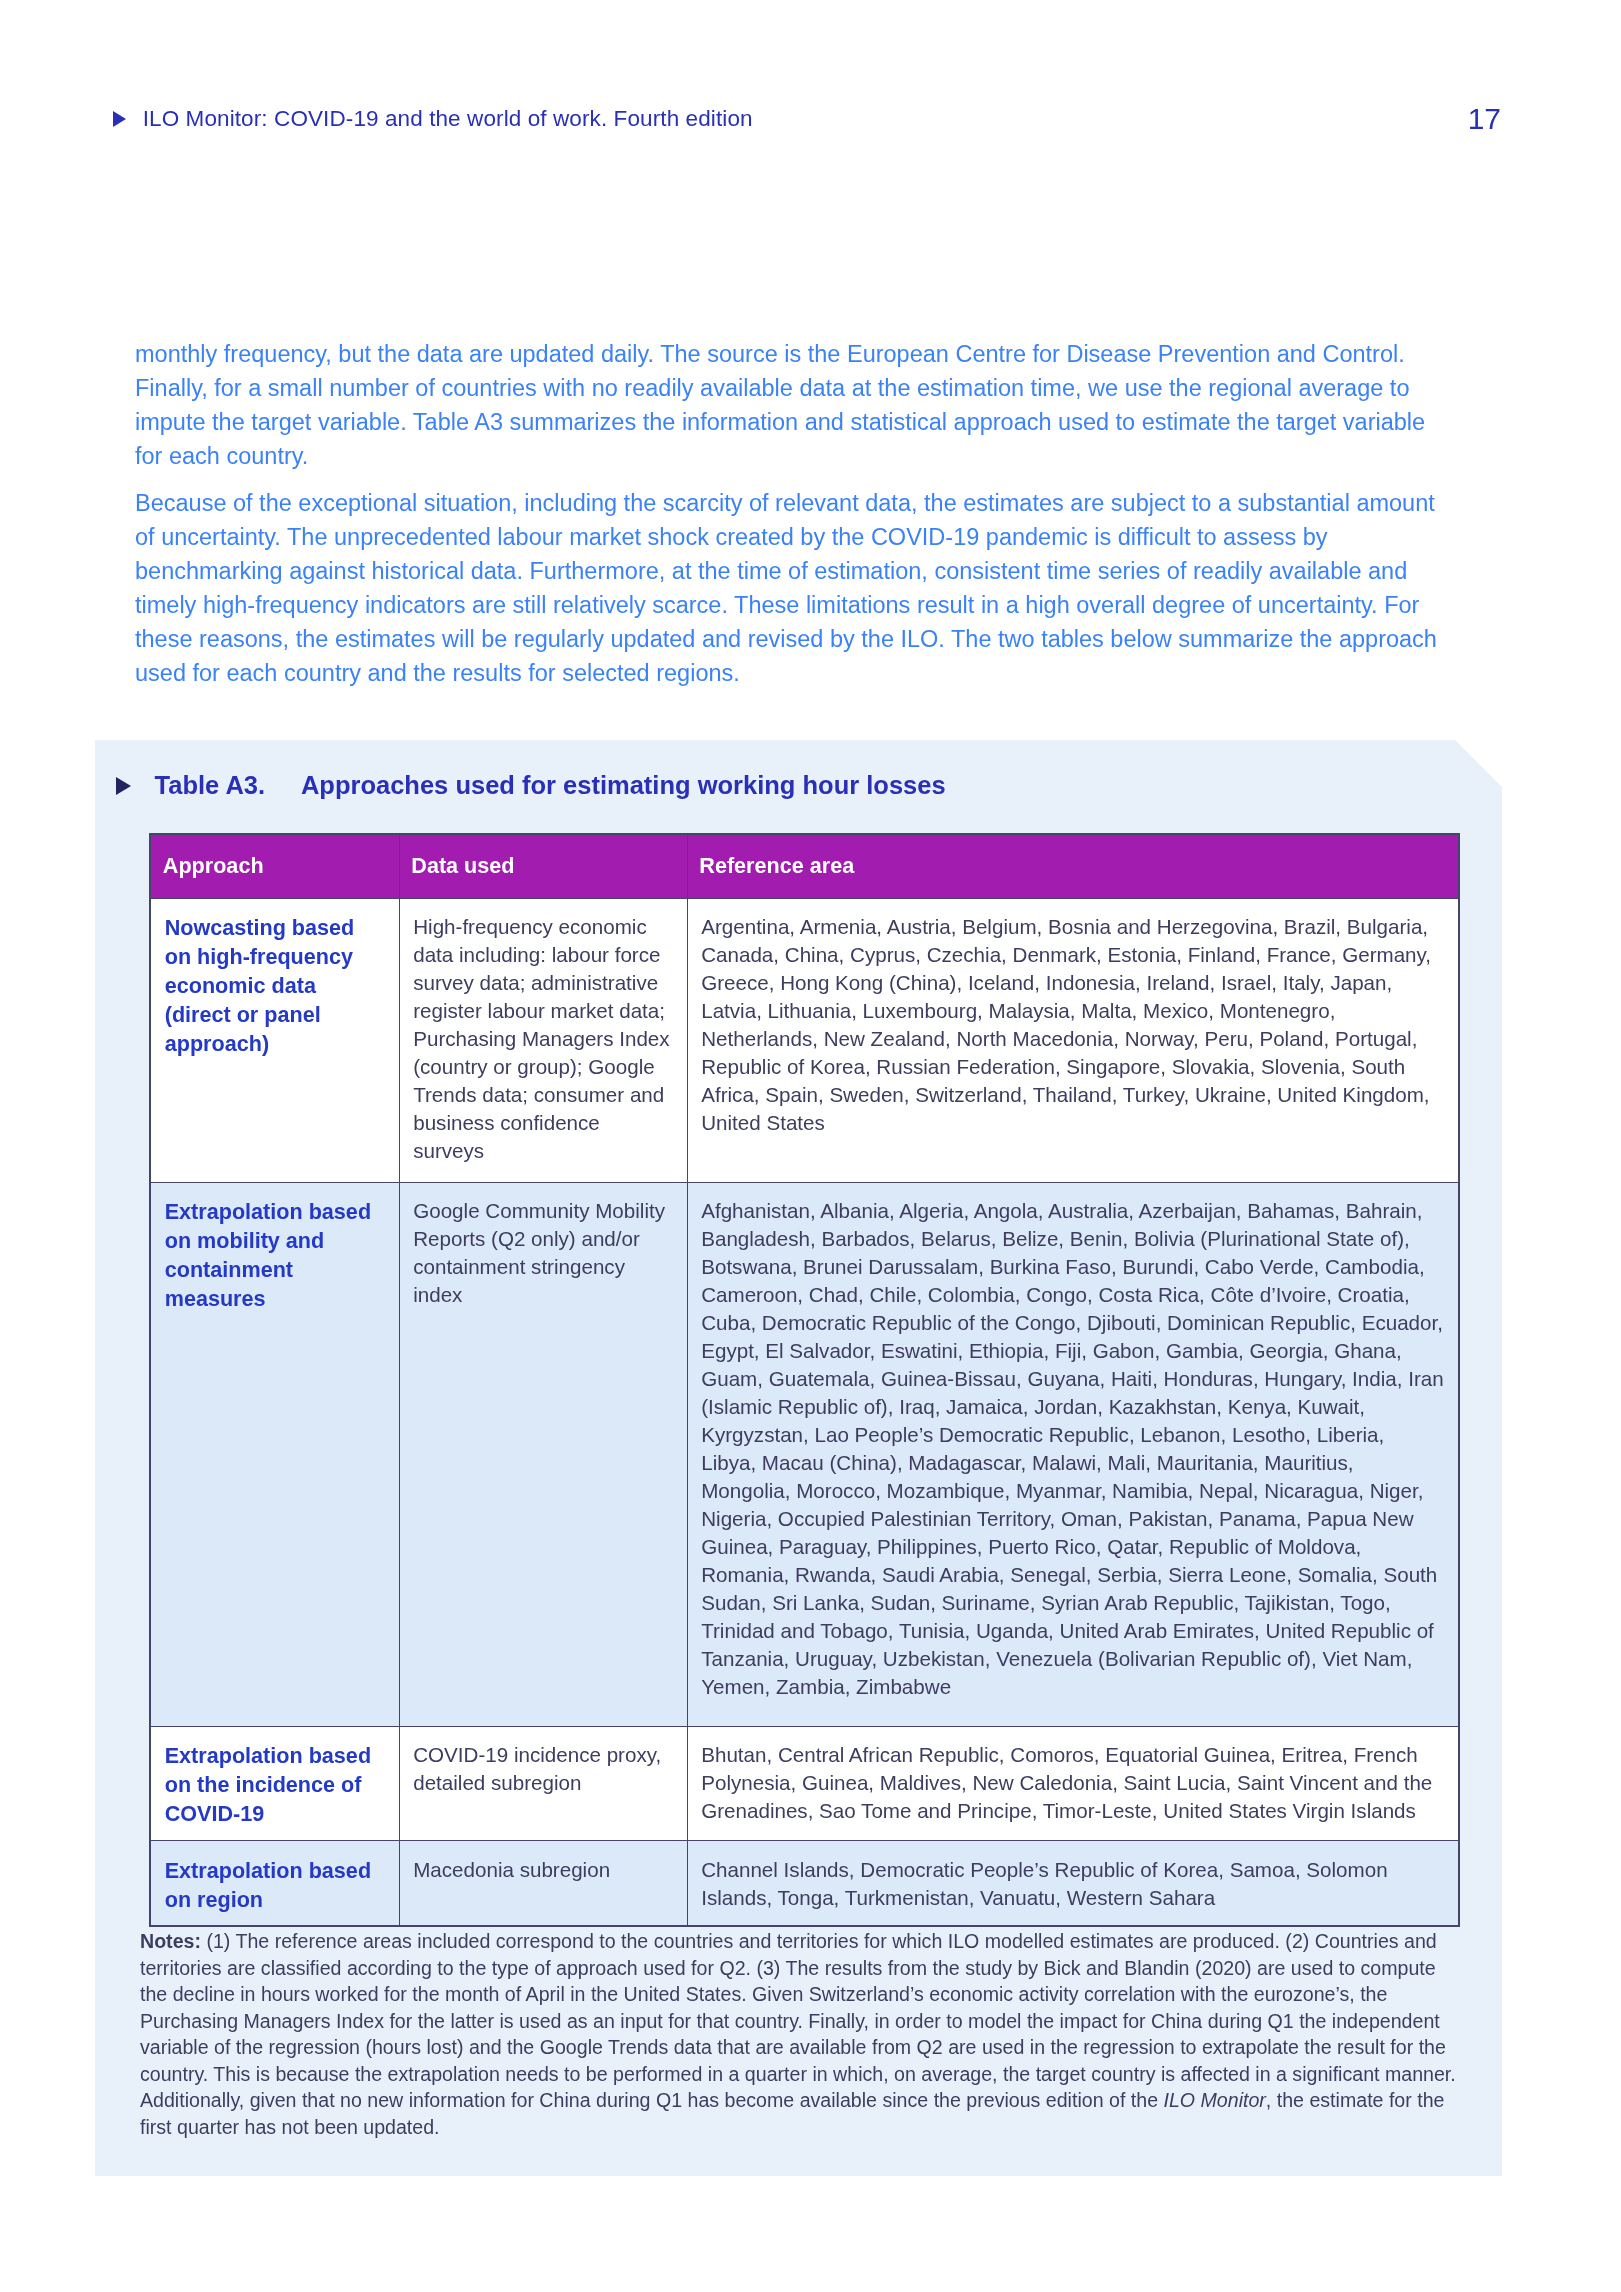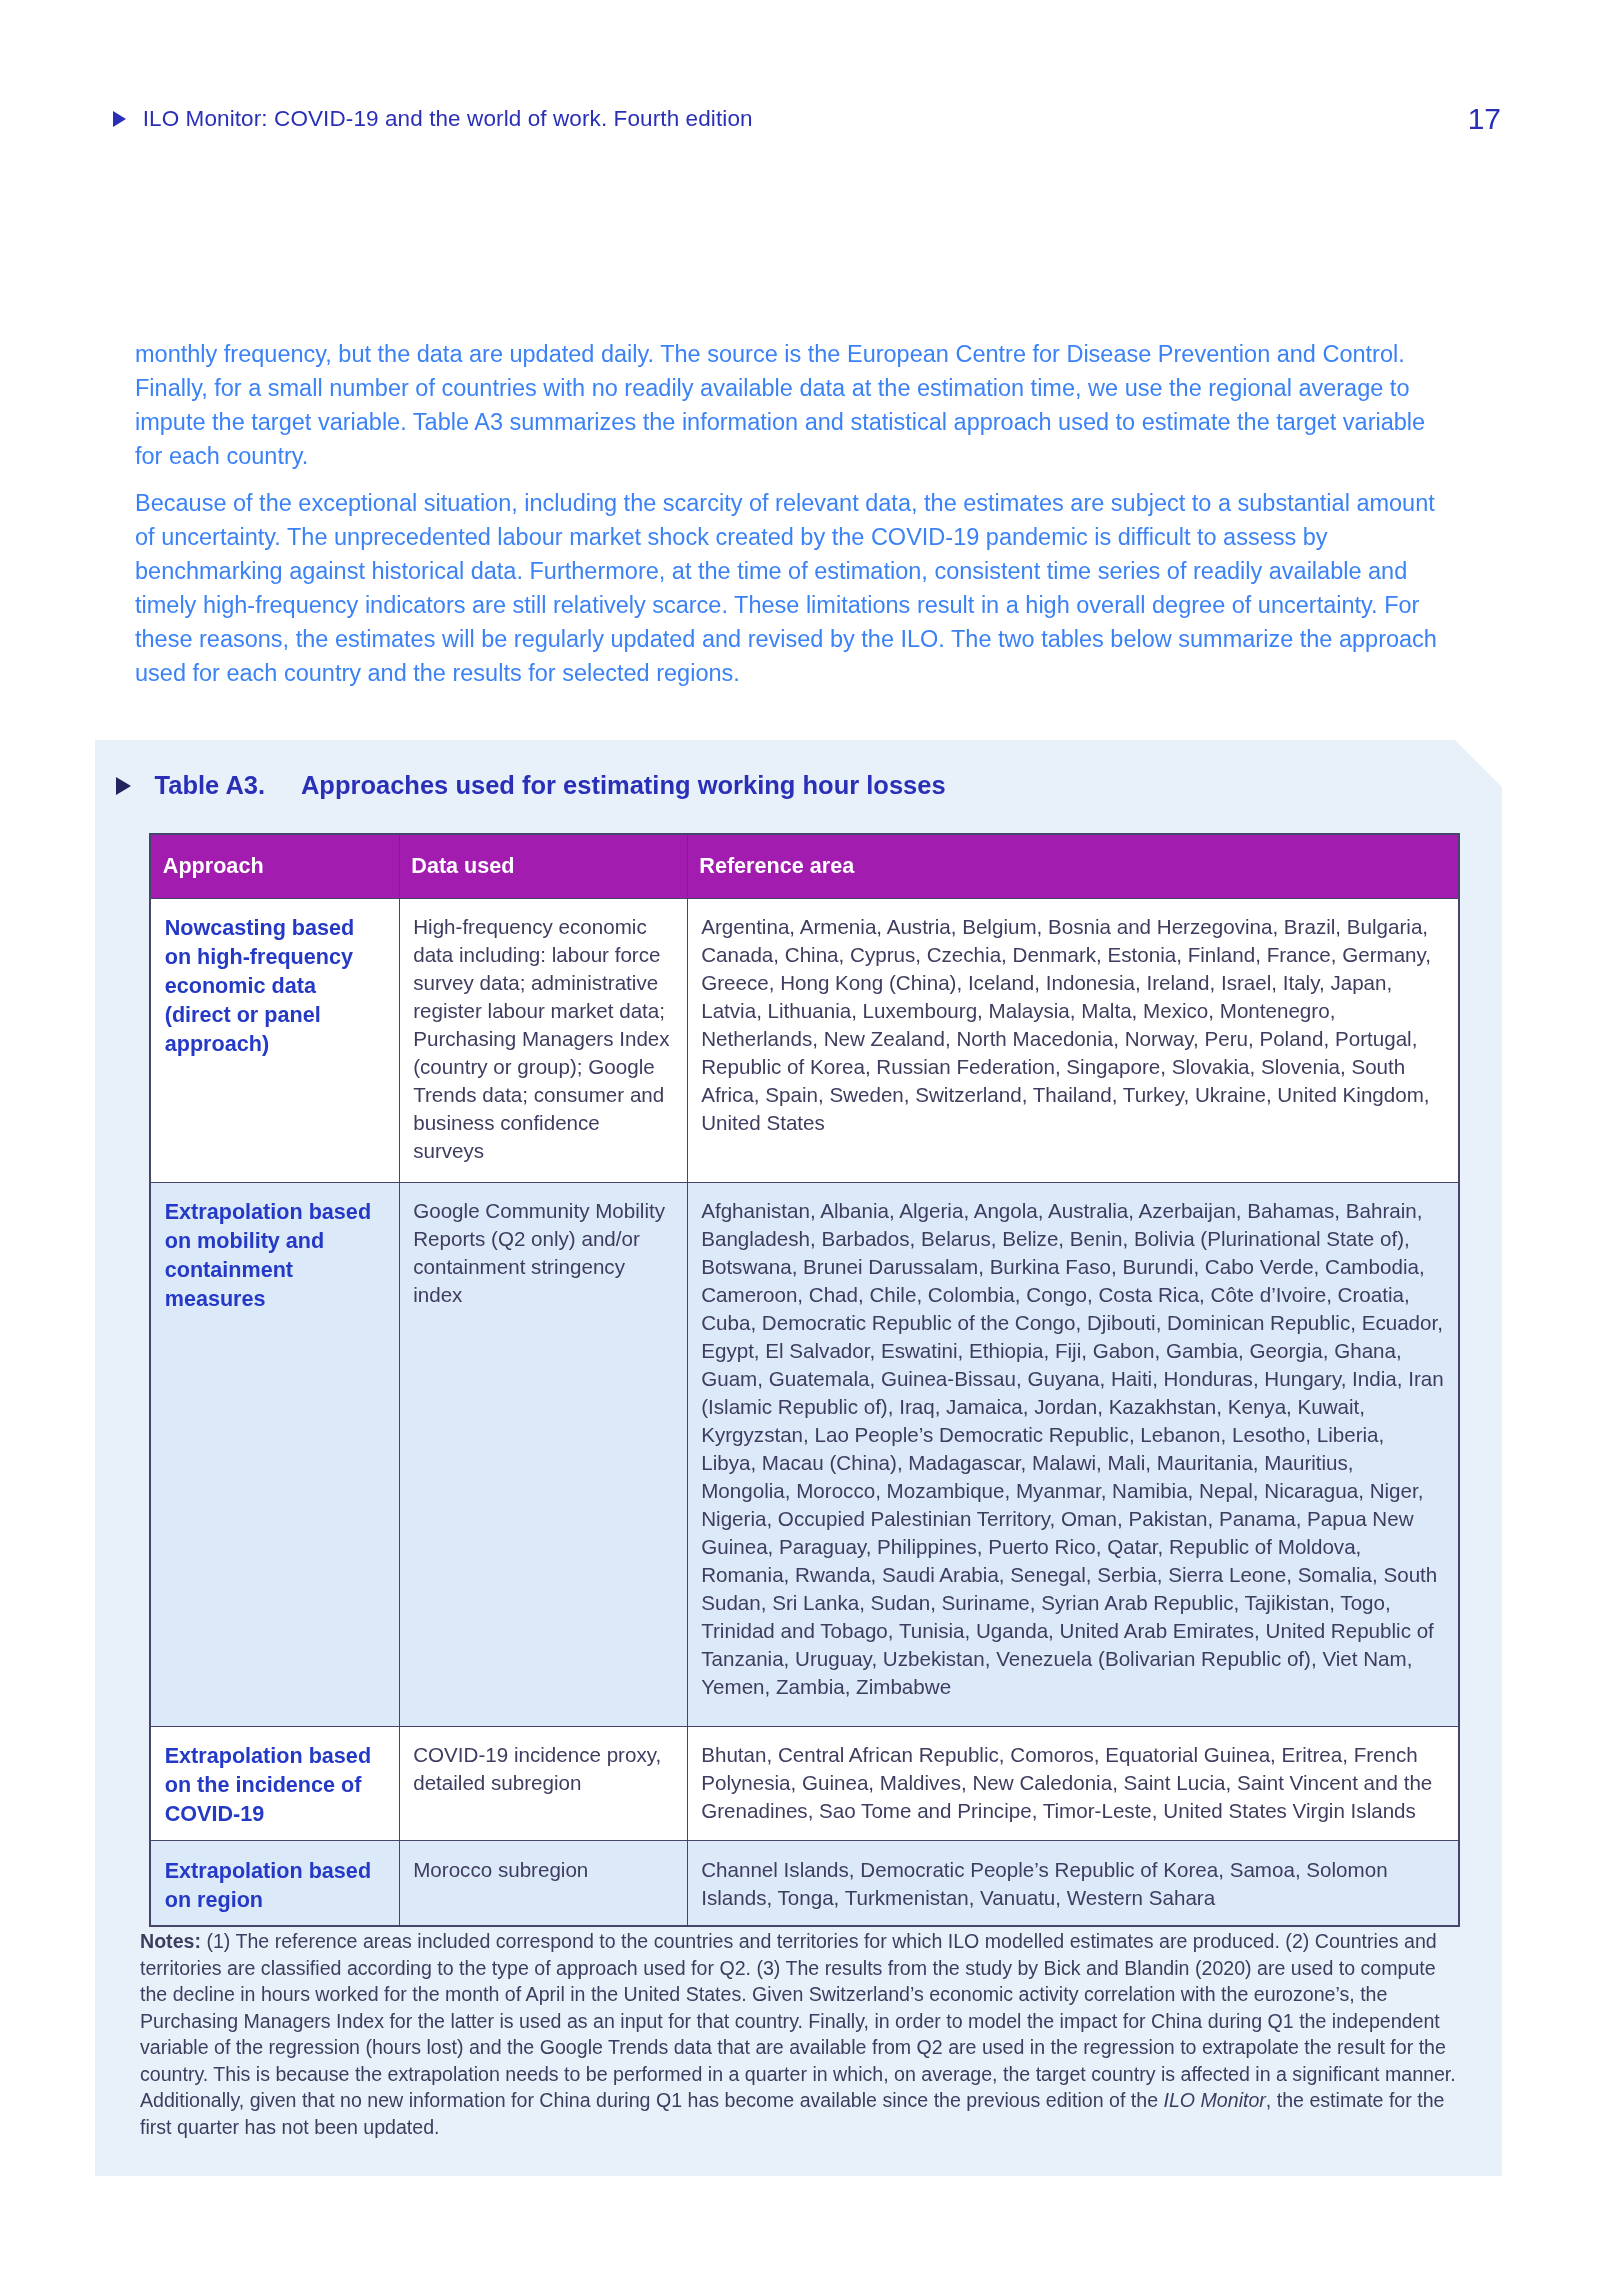--- a/index.html
+++ b/index.html
@@ -160,21 +160,21 @@
           <td>Google Community Mobility Reports (Q2 only) and/or containment stringency index</td>
           <td>Afghanistan, Albania, Algeria, Angola, Australia, Azerbaijan, Bahamas, Bahrain, Bangladesh, Barbados, Belarus, Belize, Benin, Bolivia (Plurinational State of), Botswana, Brunei Darussalam, Burkina Faso, Burundi, Cabo Verde, Cambodia, Cameroon, Chad, Chile, Colombia, Congo, Costa Rica, Côte d’Ivoire, Croatia, Cuba, Democratic Republic of the Congo, Djibouti, Dominican Republic, Ecuador, Egypt, El Salvador, Eswatini, Ethiopia, Fiji, Gabon, Gambia, Georgia, Ghana, Guam, Guatemala, Guinea-Bissau, Guyana, Haiti, Honduras, Hungary, India, Iran (Islamic Republic of), Iraq, Jamaica, Jordan, Kazakhstan, Kenya, Kuwait, Kyrgyzstan, Lao People’s Democratic Republic, Lebanon, Lesotho, Liberia, Libya, Macau (China), Madagascar, Malawi, Mali, Mauritania, Mauritius, Mongolia, Morocco, Mozambique, Myanmar, Namibia, Nepal, Nicaragua, Niger, Nigeria, Occupied Palestinian Territory, Oman, Pakistan, Panama, Papua New Guinea, Paraguay, Philippines, Puerto Rico, Qatar, Republic of Moldova, Romania, Rwanda, Saudi Arabia, Senegal, Serbia, Sierra Leone, Somalia, South Sudan, Sri Lanka, Sudan, Suriname, Syrian Arab Republic, Tajikistan, Togo, Trinidad and Tobago, Tunisia, Uganda, United Arab Emirates, United Republic of Tanzania, Uruguay, Uzbekistan, Venezuela (Bolivarian Republic of), Viet Nam, Yemen, Zambia, Zimbabwe</td>
         </tr>
         <tr class="row-white r3">
           <td class="approach">Extrapolation based on the incidence of COVID-19</td>
           <td>COVID-19 incidence proxy, detailed subregion</td>
           <td>Bhutan, Central African Republic, Comoros, Equatorial Guinea, Eritrea, French Polynesia, Guinea, Maldives, New Caledonia, Saint Lucia, Saint Vincent and the Grenadines, Sao Tome and Principe, Timor-Leste, United States Virgin Islands</td>
         </tr>
         <tr class="row-tint r4">
           <td class="approach">Extrapolation based on region</td>
-          <td>Morocco subregion</td>
+          <td>Macedonia subregion</td>
           <td>Channel Islands, Democratic People’s Republic of Korea, Samoa, Solomon Islands, Tonga, Turkmenistan, Vanuatu, Western Sahara</td>
         </tr>
       </tbody>
     </table>
 
     <p class="notes">
       <span class="nlabel">Notes:</span><span> (1) The reference areas included correspond to the countries and territories for which ILO modelled estimates are produced. (2) Countries and territories are classified according to the type of approach used for Q2.  (3) The results from the study by Bick and Blandin (2020) are used to compute the decline in hours worked for the month of April in the United States. Given Switzerland’s economic activity correlation with the eurozone’s, the Purchasing Managers Index for the latter is used as an input for that country. Finally, in order to model the impact for China during Q1 the independent variable of the regression (hours lost) and the Google Trends data that are available from Q2 are used in the regression to extrapolate the result for the country. This is because the extrapolation needs to be performed in a quarter in which, on average, the target country is affected in a significant manner. Additionally, given that no new information for China during Q1 has become available since the previous edition of the </span><span class="nitalic">ILO Monitor</span><span>, the estimate for the first quarter has not been updated.</span>
     </p>
 
   </div>

